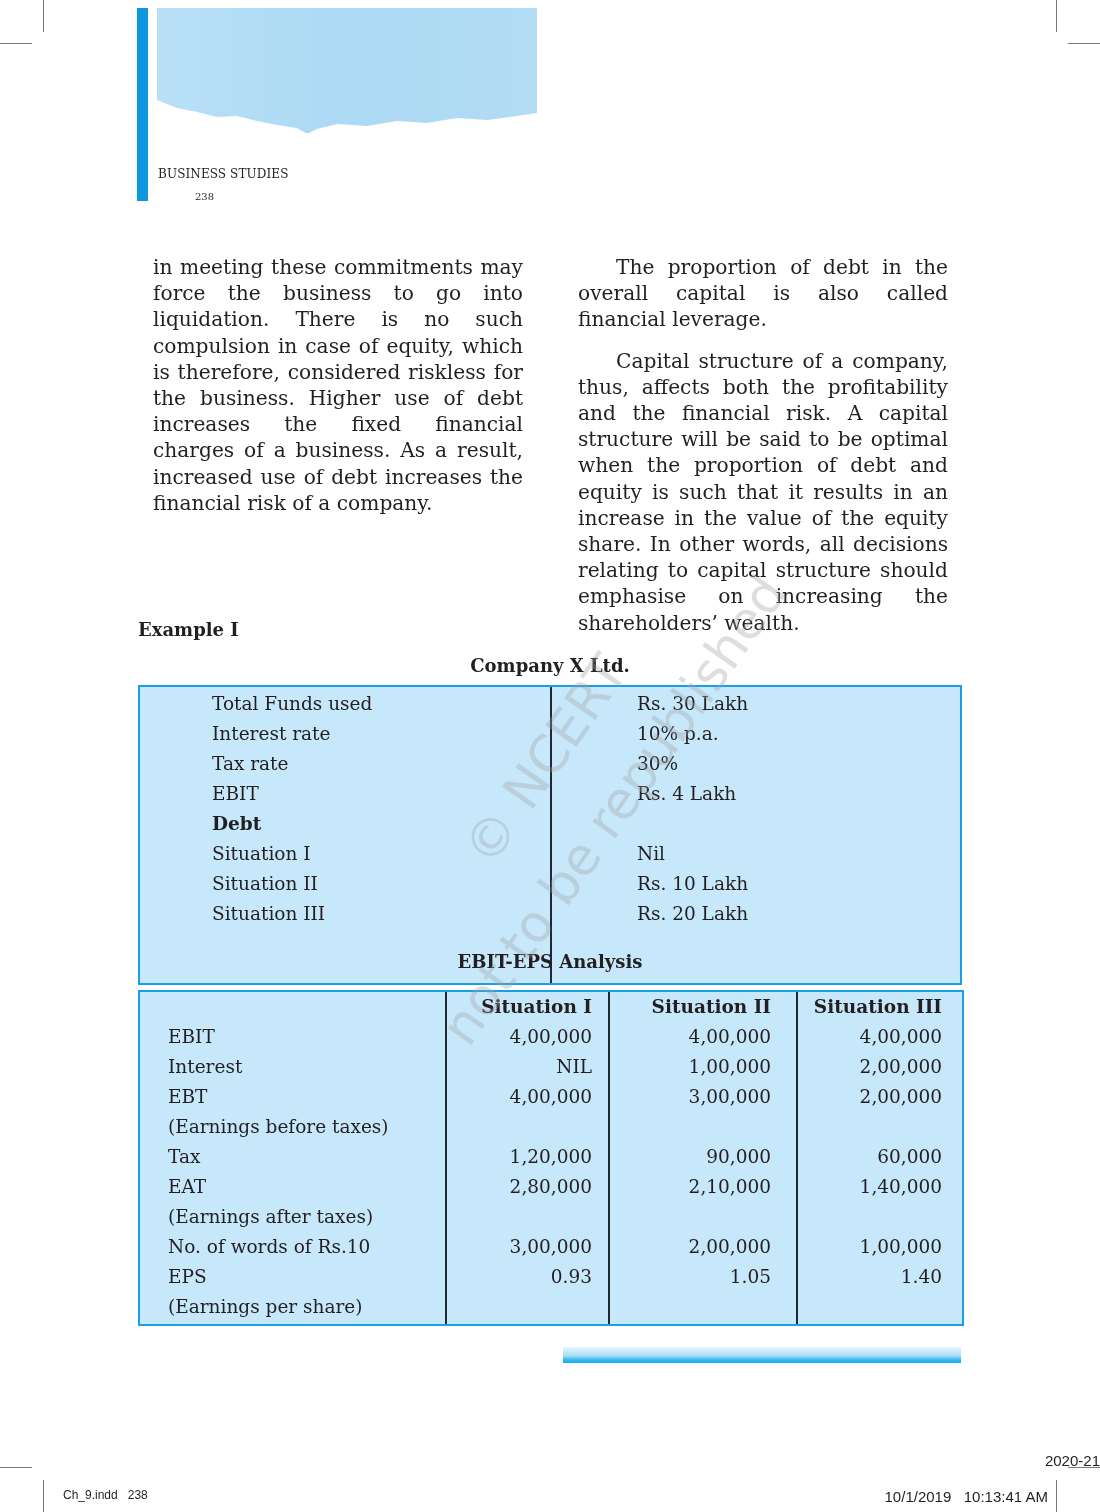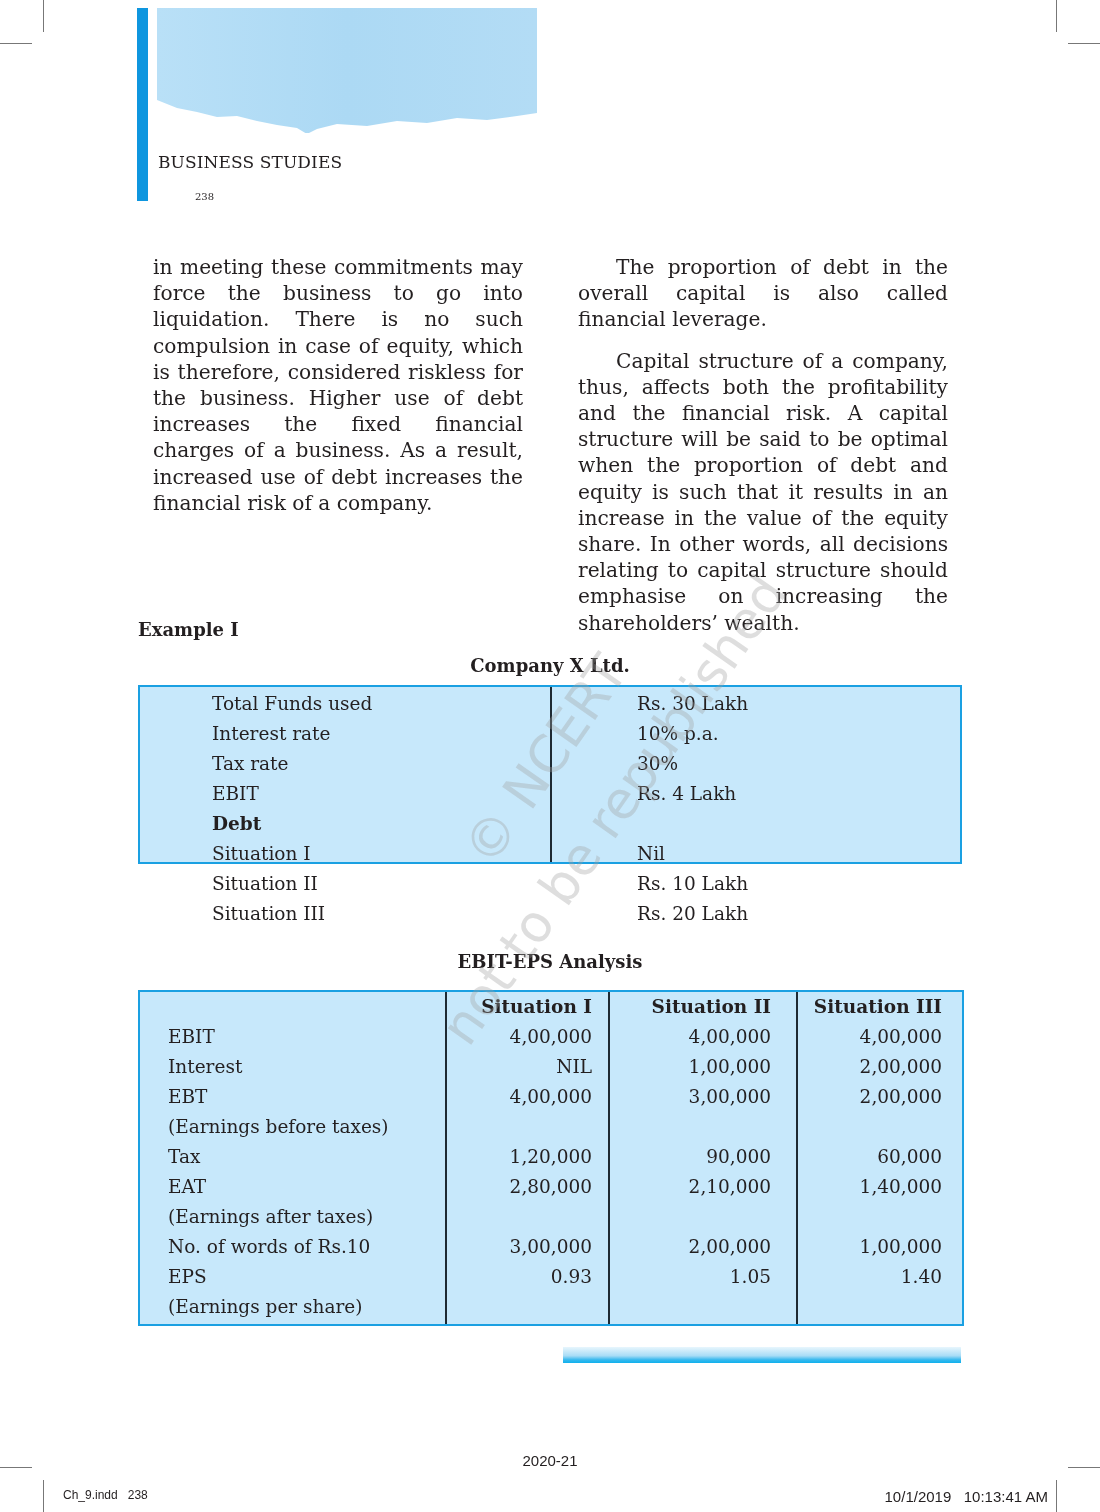--- a/index.html
+++ b/index.html
@@ -7,38 +7,38 @@
          font-family:"DejaVu Serif", "Liberation Serif", serif; color:#231f20; }
   .abs { position:absolute; }
 
   
   .crop { position:absolute; background:#777; }
 
   
   #side-bar { left:137px; top:8px; width:11px; height:193px; background:#0e96df; }
   #header-art { left:157px; top:8px; width:380px; height:125px; overflow:hidden; }
   #header-art svg { display:block; }
-  #running-head { left:158px; top:152px; font-size:17px; letter-spacing:0.1px; }
+  #running-head { left:158px; top:167px; font-size:12px; letter-spacing:0.1px; }
   #page-number { left:158px; top:191px; font-size:10px;margin-left:37px; }
 
   
   .col { position:absolute; top:239px; width:400px; font-size:20.2px; line-height:26.2px; text-align:justify; }
   .col p { margin:15px; }
   .col p.indent { text-indent:38px; }
   #col-left { left:138px; }
   #col-right { left:563px; }
 
   
   #example-label { left:138px; top:619px; font-size:18px; font-weight:bold; }
   .tbl-title { position:absolute; font-size:18px; font-weight:bold; text-align:center; }
   #company-title { left:138px; width:824px; top:655px; }
   #ebit-title { left:138px; width:824px; top:951px; }
 
   
-  #company-table { left:138px; top:685px; width:824px; height:179px; box-sizing:border-box;
+  #company-table { left:138px; top:685px; width:824px; height:300px; box-sizing:border-box;
                    background:#c7e8fb; border:2.5px solid #1aa0e2; }
   #company-table .divider { position:absolute; left:410px; top:0; bottom:0; width:2px; background:#1e2a33; }
   .crow { position:absolute; left:0; width:100%; height:30px; font-size:18.5px; }
   .crow .k { position:absolute; left:72px; top:4px; }
   .crow .v { position:absolute; left:497px; top:4px; }
   .crow .k.bold { font-weight:bold; }
 
   
   #ebit-table { left:138px; top:990px; width:826px; height:336px; box-sizing:border-box;
                 background:#c7e8fb; border:2.5px solid #1aa0e2; }
@@ -53,21 +53,21 @@
 
   
   #watermark { left:355px; top:630px; width:440px; height:360px; pointer-events:none; }
   #watermark div { position:absolute; transform:rotate(-55deg); transform-origin:center; white-space:nowrap;
                    color:rgba(160,160,160,0.35); font-family:"DejaVu Sans", sans-serif; font-size:52px; }
 
   
   #footer-strip { left:563px; top:1347px; width:398px; height:16px;
                   background:linear-gradient(to bottom, #e8f6fd 0%, #a8dcf6 55%, #36b8ee 80%, #0fb0ec 100%); }
 
-  #year { left:0; width:1100px; top:1452px; text-align:center; font-family:"Liberation Sans", sans-serif;
+  #year { left:0; width:1100px; top:1452px; text-align:right; font-family:"Liberation Sans", sans-serif;
           font-size:15px; color:#231f20; }
   #slug-left { left:63px; top:1488px; font-family:"Liberation Sans", sans-serif; font-size:12px; }
   #slug-right { right:52px; top:1488px; font-family:"Liberation Sans", sans-serif; font-size:15px; }
 </style>
 </head>
 <body>
 
 <div class="crop" style="left:43px;top:0;width:1px;height:32px;"></div>
 <div class="crop" style="left:0;top:43px;width:32px;height:1px;"></div>
 <div class="crop" style="left:1056px;top:0;width:1px;height:32px;"></div>

